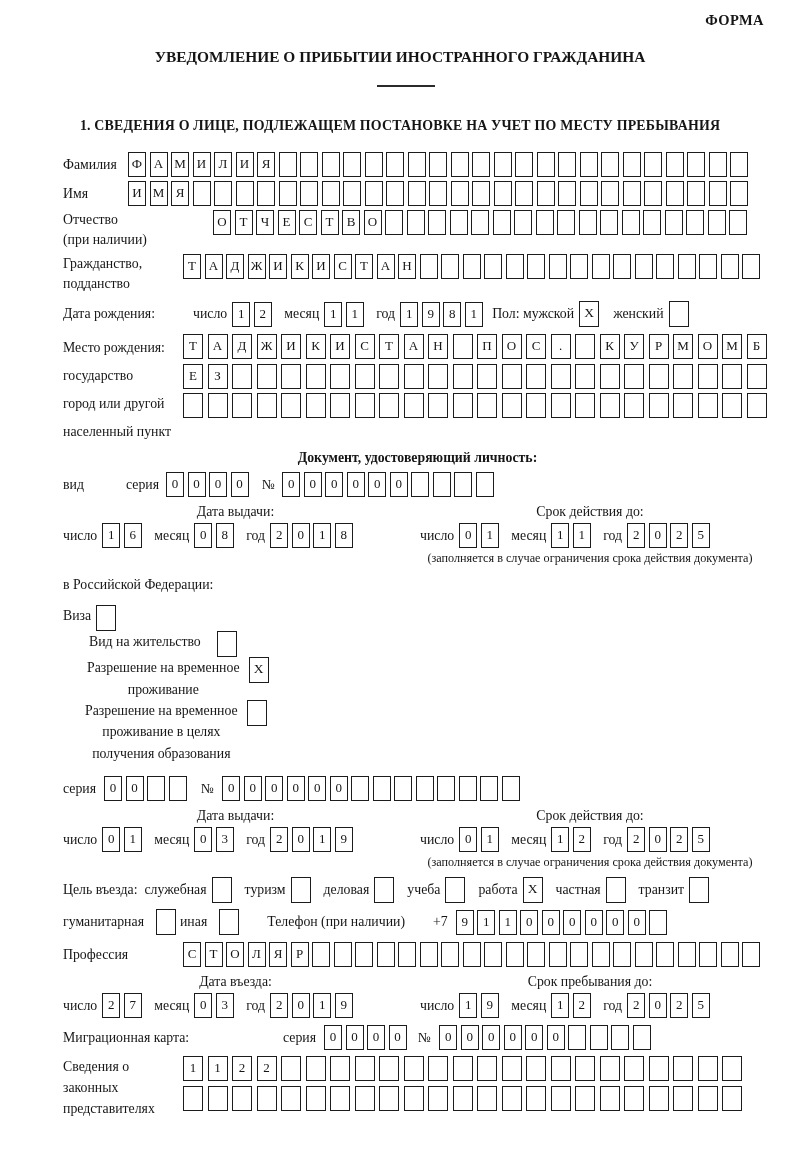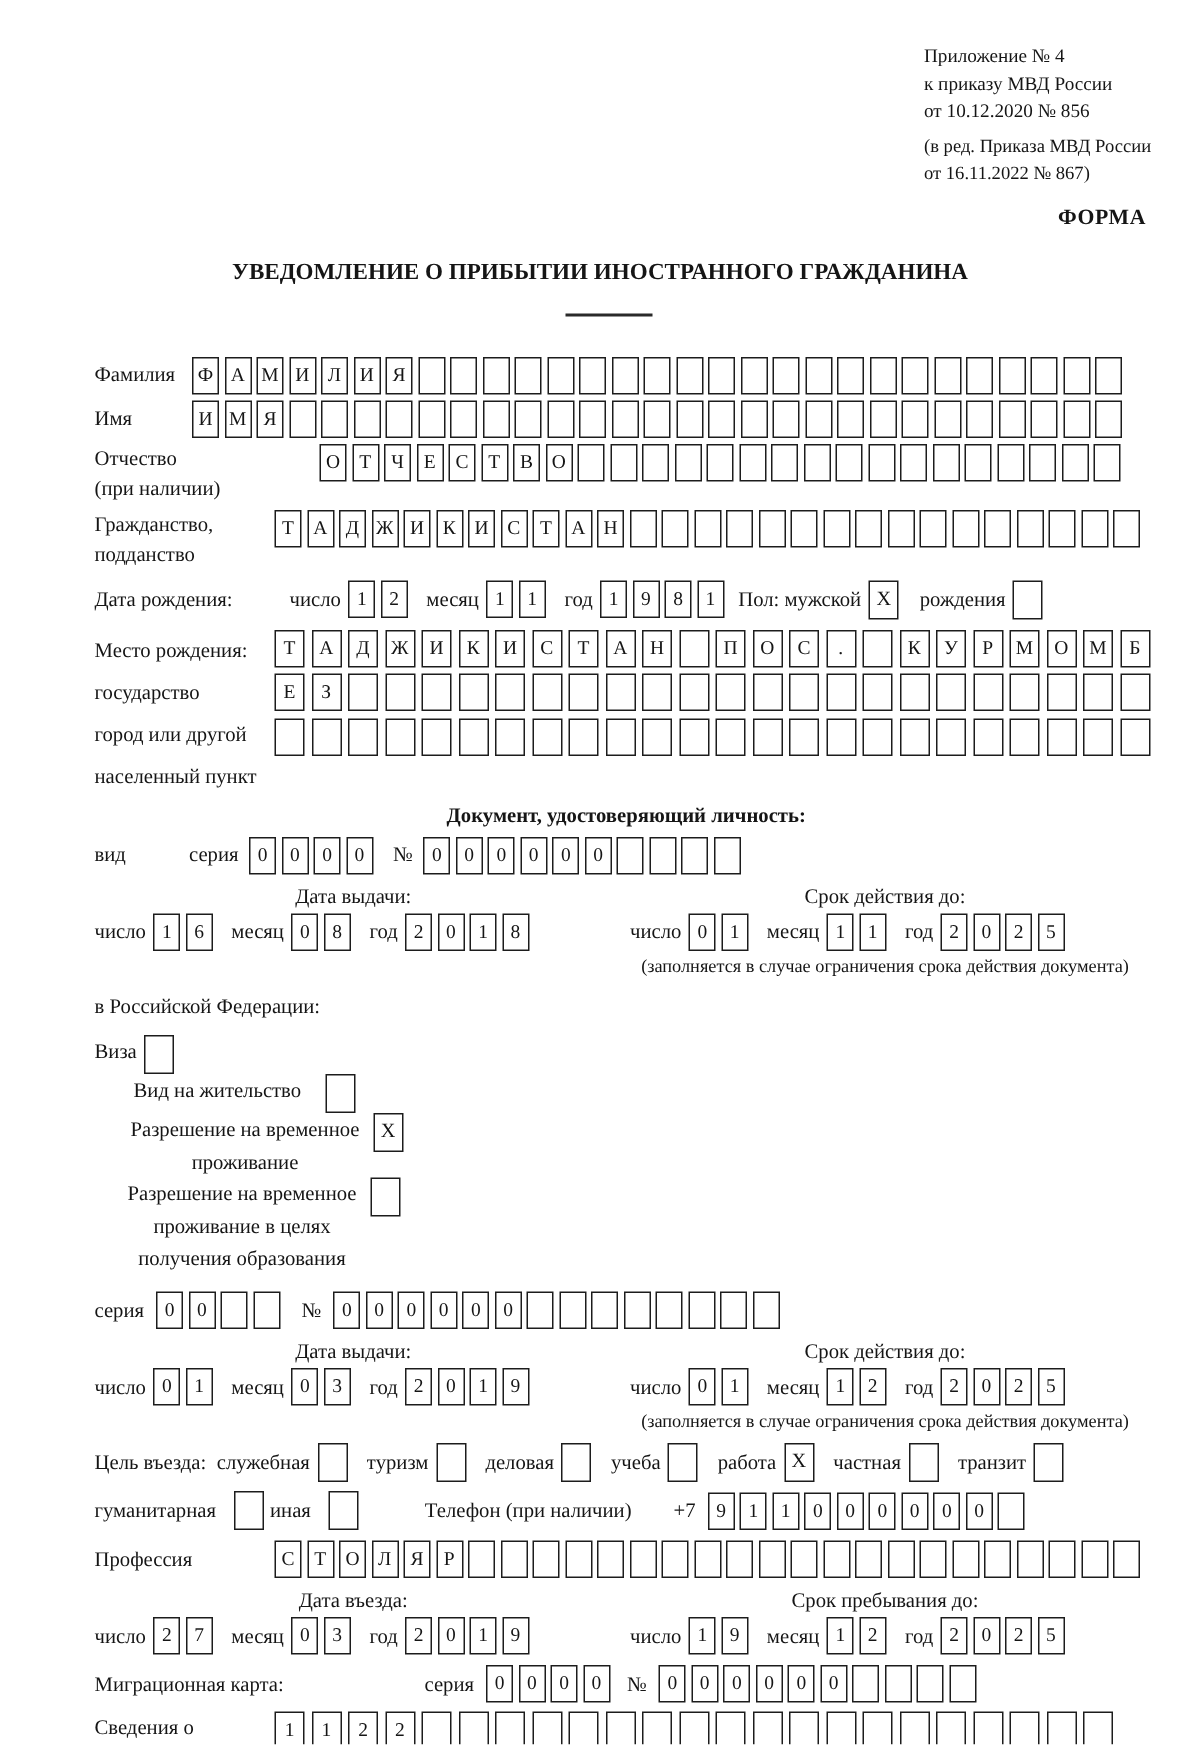--- a/index.html
+++ b/index.html
@@ -40,37 +40,29 @@
   .plabel{margin-left:13px;margin-right:5px;}
   .p0{margin-left:7px;}
   .twoline .flabel div{line-height:20px;}
   .gaptop{margin-top:7px;}
 </style>
 </head>
 <body>
 
 <div class="page">
 
-  <div class="annex">
-    <div>Приложение № 4</div>
-    <div>к приказу МВД России</div>
-    <div>от 10.12.2020 № 856</div>
-    <div class="annex-note">
-      <div>(в ред. Приказа МВД России</div>
-      <div>от 16.11.2022 № 867)</div>
-    </div>
-  </div>
 
   <div class="forma">ФОРМА</div>
 
   <div class="title">
     <div>УВЕДОМЛЕНИЕ О ПРИБЫТИИ ИНОСТРАННОГО ГРАЖДАНИНА</div>
     <div><span class="title-underline"></span></div>
   </div>
 
+  <div class="sec-heading">1. СВЕДЕНИЯ О ЛИЦЕ, ПОДЛЕЖАЩЕМ ПОСТАНОВКЕ НА УЧЕТ ПО МЕСТУ ПРЕБЫВАНИЯ</div>
 
   <div class="fbody">
 
     <div class="frow">
       <span class="flabel" style="width:65px">Фамилия</span>
       <span class="cells"><span class="cell">Ф</span><span class="cell">А</span><span class="cell">М</span><span class="cell">И</span><span class="cell">Л</span><span class="cell">И</span><span class="cell">Я</span><span class="cell"></span><span class="cell"></span><span class="cell"></span><span class="cell"></span><span class="cell"></span><span class="cell"></span><span class="cell"></span><span class="cell"></span><span class="cell"></span><span class="cell"></span><span class="cell"></span><span class="cell"></span><span class="cell"></span><span class="cell"></span><span class="cell"></span><span class="cell"></span><span class="cell"></span><span class="cell"></span><span class="cell"></span><span class="cell"></span><span class="cell"></span><span class="cell"></span></span>
     </div>
 
     <div class="frow">
       <span class="flabel" style="width:65px">Имя</span>
@@ -96,21 +88,21 @@
     <div class="frow gaptop">
       <span class="flabel" style="width:118px">Дата рождения:</span>
       <span class="dl" style="margin-left:12px">число</span>
       <span class="cells"><span class="cell">1</span><span class="cell">2</span></span>
       <span class="dl g">месяц</span>
       <span class="cells"><span class="cell">1</span><span class="cell">1</span></span>
       <span class="dl g">год</span>
       <span class="cells"><span class="cell">1</span><span class="cell">9</span><span class="cell">8</span><span class="cell">1</span></span>
       <span class="dl" style="margin-left:6px">Пол: мужской</span>
       <span class="checkbox">X</span>
-      <span class="dl" style="margin-left:14px">рождения</span>
+      <span class="dl" style="margin-left:14px">женский</span>
       <span class="checkbox"></span>
     </div>
 
     <div class="frow2 gaptop">
       <span class="flabel lblcol" style="width:120px">
         <div style="line-height:28px">Место рождения:</div>
         <div style="line-height:28px">государство</div>
         <div style="line-height:28px">город или другой</div>
         <div style="line-height:28px">населенный пункт</div>
       </span>
@@ -236,21 +228,21 @@
       <span class="checkbox"></span>
       <span class="plabel">транзит</span>
       <span class="checkbox"></span>
     </div>
 
     <div class="frow" style="margin-top:6px">
       <span style="">гуманитарная</span>
       <span class="checkbox" style="margin-left:12px"></span>
       <span style="margin-left:4px">иная</span>
       <span class="checkbox" style="margin-left:12px"></span>
-      <span style="margin-left:44px">Телефон (при наличии)</span>
+      <span style="margin-left:28px">Телефон (при наличии)</span>
       <span style="margin-left:28px;margin-right:8px">+7</span>
       <span class="cells"><span class="cell">9</span><span class="cell">1</span><span class="cell">1</span><span class="cell">0</span><span class="cell">0</span><span class="cell">0</span><span class="cell">0</span><span class="cell">0</span><span class="cell">0</span><span class="cell"></span></span>
     </div>
 
     <div class="frow gaptop">
       <span class="flabel" style="width:120px">Профессия</span>
       <span class="cells"><span class="cell">С</span><span class="cell">Т</span><span class="cell">О</span><span class="cell">Л</span><span class="cell">Я</span><span class="cell">Р</span><span class="cell"></span><span class="cell"></span><span class="cell"></span><span class="cell"></span><span class="cell"></span><span class="cell"></span><span class="cell"></span><span class="cell"></span><span class="cell"></span><span class="cell"></span><span class="cell"></span><span class="cell"></span><span class="cell"></span><span class="cell"></span><span class="cell"></span><span class="cell"></span><span class="cell"></span><span class="cell"></span><span class="cell"></span><span class="cell"></span><span class="cell"></span></span>
     </div>
 
     <div class="datepair">

